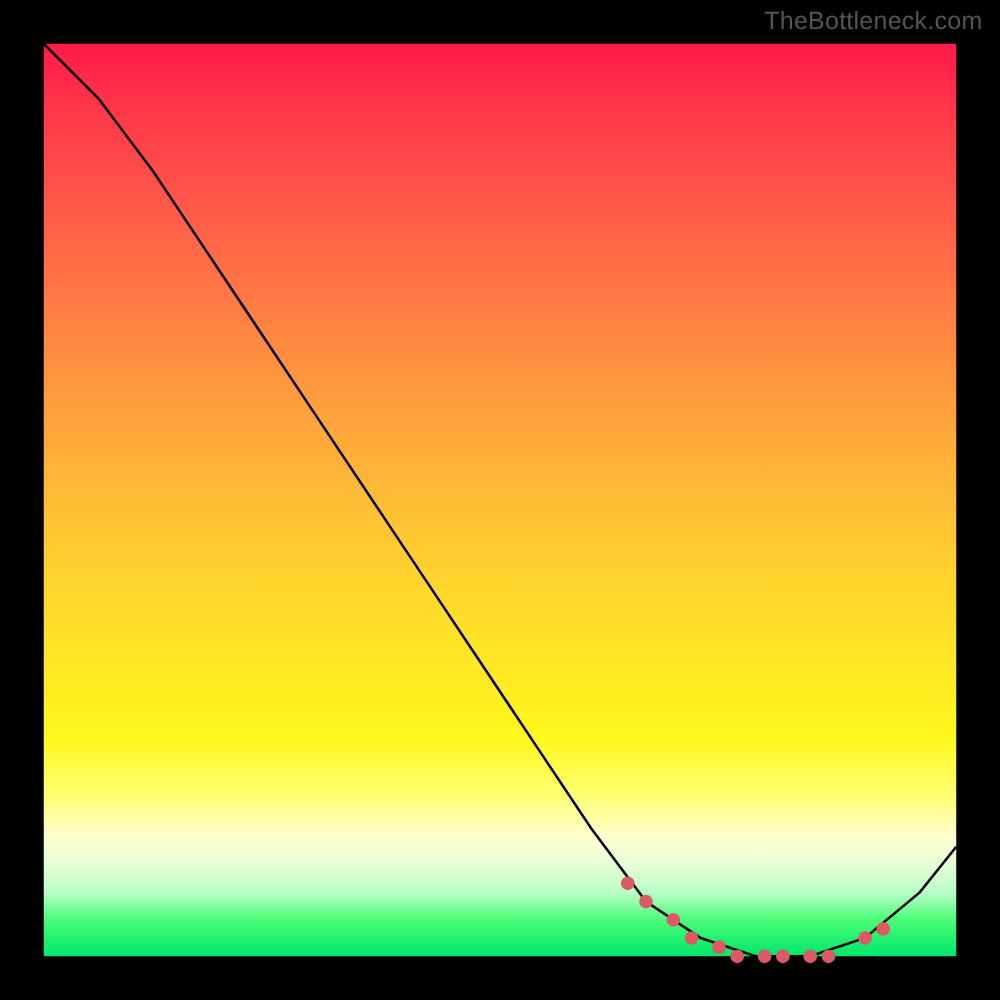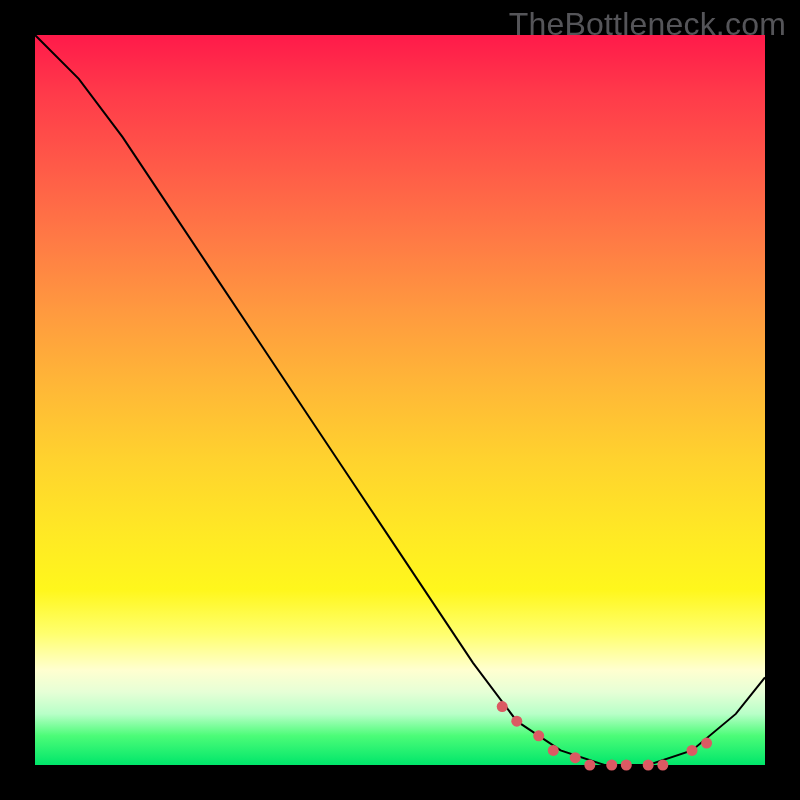--- a/index.html
+++ b/index.html
@@ -15,21 +15,21 @@
     position: relative;
     width: 800px;
     height: 800px;
     background: #000;
   }
   .watermark {
     position: absolute;
     top: 6px;
     right: 14px;
     color: #555559;
-    font-size: 32px;
+    font-size: 20px;
     font-weight: 500;
     letter-spacing: 0.2px;
     z-index: 3;
     user-select: none;
   }
   .plot-area {
     position: absolute;
     left: 35px;
     top: 35px;
     width: 730px;

